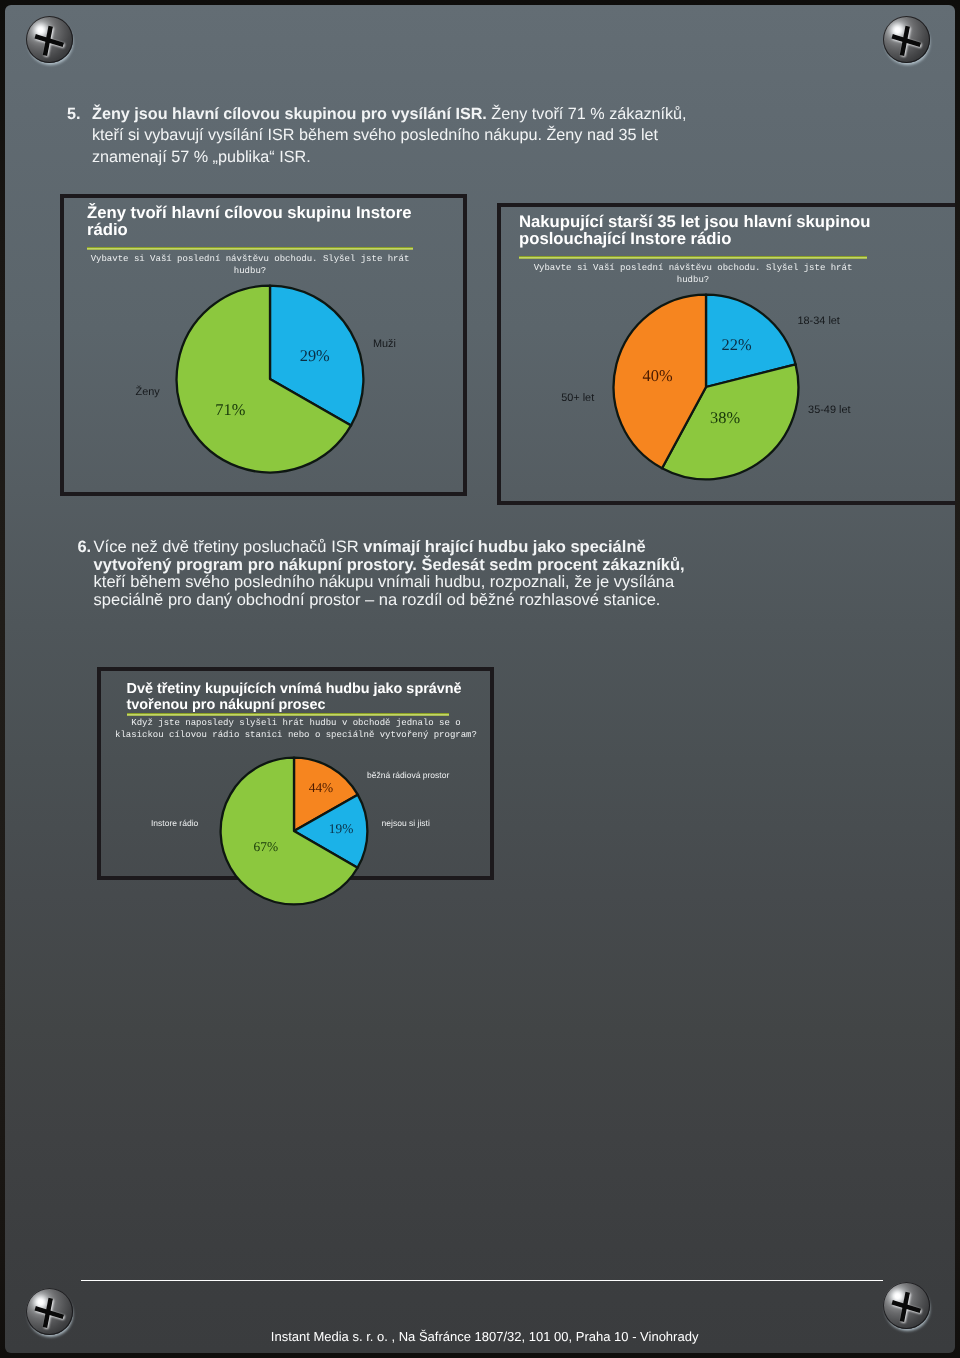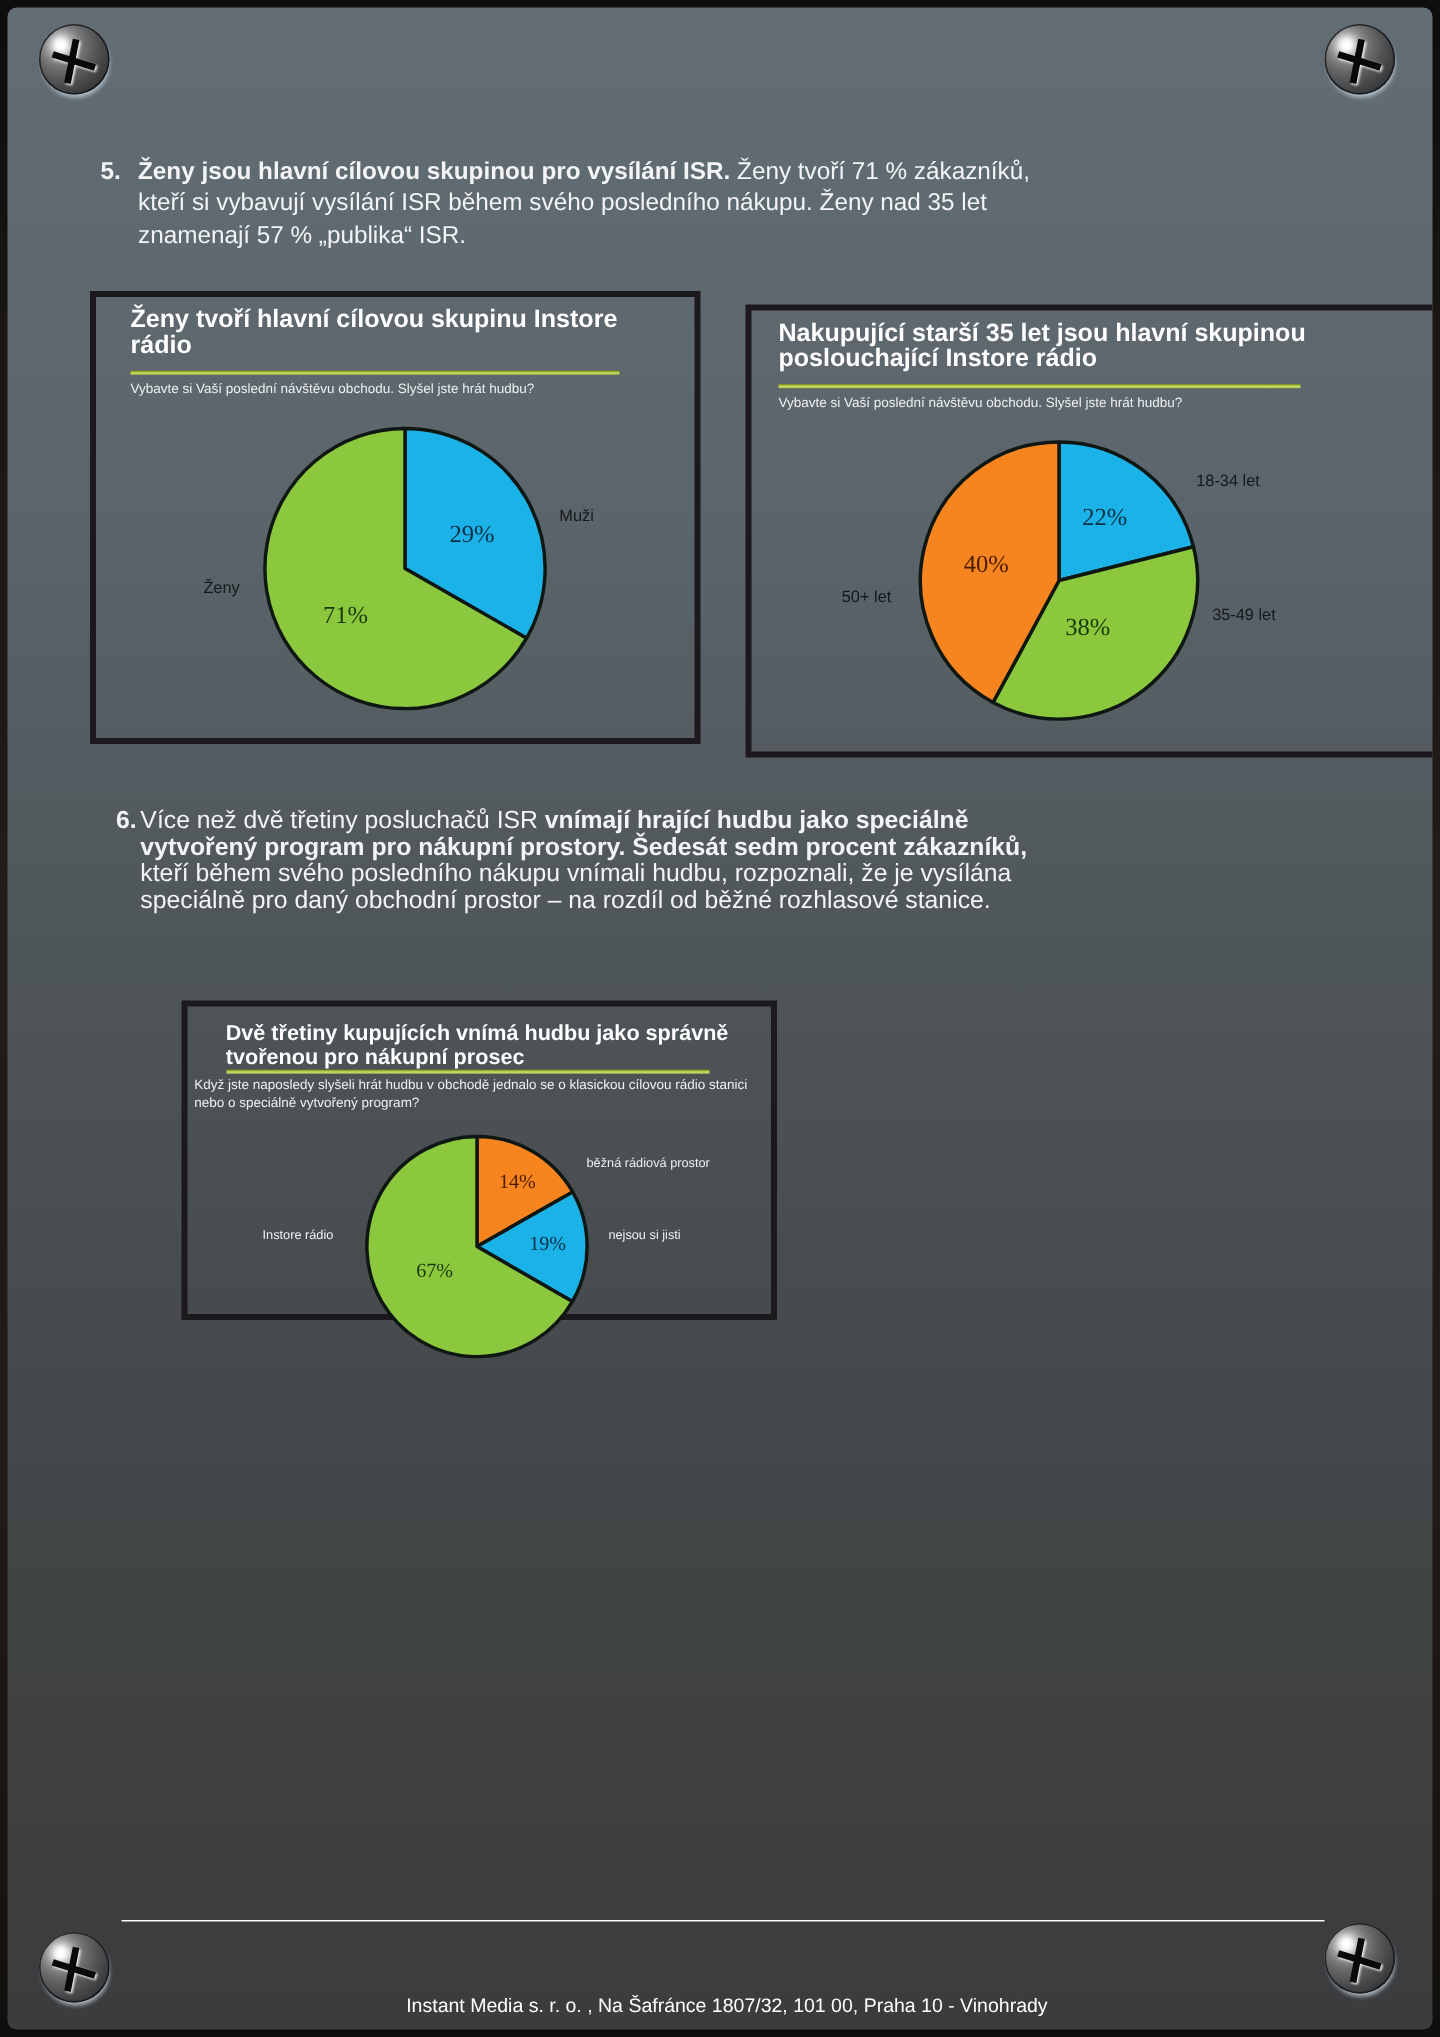--- a/index.html
+++ b/index.html
@@ -31,22 +31,22 @@
   .para .pbody{display:block;padding-left:25px;}
   #p6 .pbody{padding-left:16.2px;}
   .para b{font-weight:bold;}
 
   
   .card{position:absolute;border:4px solid #1c191c;box-sizing:border-box;}
   .card .ctitle{position:absolute;color:#ffffff;font-weight:bold;
       font-family:"Liberation Sans",sans-serif;font-size:16.7px;line-height:16.9px;}
   .card .rule{position:absolute;height:3px;
       background:linear-gradient(180deg,#6e801f 0%,#9fb52a 28%,#c9dd72 55%,#b6c95d 78%,#7b8a3c 100%);}
-  .card .csub{position:absolute;color:#eef0f1;text-align:left;
-      font-family:Liberation Sans, sans-serif;font-size:9.0px;line-height:12.2px;}
+  .card .csub{position:absolute;color:#eef0f1;text-align:center;
+      font-family:Liberation Mono, monospace;font-size:9.0px;line-height:12.2px;}
   .lbl{position:absolute;color:#16191c;font-family:"Liberation Sans",sans-serif;
       font-size:10.9px;line-height:10.9px;white-space:nowrap;}
   .pct{position:absolute;font-family:Liberation Serif, serif;
       font-size:16.4px;line-height:16.4px;white-space:nowrap;}
   .pie{position:absolute;border-radius:50%;}
   .pie svg{display:block;}
 
   .footline{position:absolute;background:#ffffff;height:1.6px;}
   .foot{position:absolute;color:#ffffff;text-align:center;
         font-family:"Liberation Sans",sans-serif;font-size:13.0px;line-height:16.2px;white-space:pre;margin-top:36px;}
@@ -128,35 +128,35 @@
       <div class="pct" style="left:220.5px;top:130.4px;color:#0b2f45">22%</div>
       <div class="pct" style="left:209.1px;top:203.4px;color:#18380a">38%</div>
       <div class="pct" style="left:141.5px;top:161.1px;color:#4a1b01">40%</div>
     </div>
 
     <div class="para" id="p6" style="left:72.4px;top:534.3px;width:620px;font-size:16.5px;line-height:17.5px">
       <span class="pnum">6.</span>
         <span class="pbody"><span>Více než dvě třetiny posluchačů ISR </span><b>vnímají hrající hudbu jako speciálně vytvořený program pro nákupní prostory. Šedesát sedm procent zákazníků,</b><span> kteří během svého posledního nákupu vnímali hudbu, rozpoznali, že je vysílána speciálně pro daný obchodní prostor – na rozdíl od běžné rozhlasové stanice.</span></span>
     </div>
 
-    <div class="card" style="left:116px;top:662px;width:397px;height:213px">
+    <div class="card" style="left:92px;top:662px;width:397px;height:213px">
       <div class="ctitle" style="left:25.5px;top:9.5px;width:345px;font-size:14.4px;line-height:16.4px">Dvě třetiny kupujících vnímá hudbu jako správně tvořenou pro nákupní prosec</div>
       <div class="rule" style="left:25.5px;top:41.5px;width:322px"></div>
       <div class="csub" style="left:4.5px;top:45.8px;width:381px">Když jste naposledy slyšeli hrát hudbu v obchodě jednalo se o klasickou cílovou rádio stanici nebo o speciálně vytvořený program?</div>
       <div class="pie" id="pie3" style="left:118px;top:85px;width:150px;height:150px">
           <svg width="150" height="150" viewBox="0 0 150 150">
             <path d="M75 75L75.00 1.60A73.40 73.40 0 0 1 138.76 38.63Z" fill="#f6851f" stroke="#0e1712" stroke-width="2.3" stroke-linejoin="round"></path>
             <path d="M75 75L138.76 38.63A73.40 73.40 0 0 1 138.57 111.70Z" fill="#1bb2e8" stroke="#0e1712" stroke-width="2.3" stroke-linejoin="round"></path>
             <path d="M75 75L138.57 111.70A73.40 73.40 0 1 1 75.00 1.60Z" fill="#8cc83e" stroke="#0e1712" stroke-width="2.3" stroke-linejoin="round"></path>
           </svg>
         </div>
       <div class="lbl" style="left:266px;top:99.9px;font-size:8.5px;line-height:8.5px;color:#eef0f1">běžná rádiová prostor</div>
       <div class="lbl" style="left:280.6px;top:148.4px;font-size:8.5px;line-height:8.5px;color:#eef0f1">nejsou si jisti</div>
       <div class="lbl" style="left:50px;top:147.5px;font-size:8.5px;line-height:8.5px;color:#eef0f1">Instore rádio</div>
-      <div class="pct" style="left:207.7px;top:109.5px;font-size:13.4px;line-height:13.4px;color:#4a1b01">14%</div>
+      <div class="pct" style="left:207.7px;top:109.5px;font-size:13.4px;line-height:13.4px;color:#4a1b01">44%</div>
       <div class="pct" style="left:227.8px;top:150.6px;font-size:13.4px;line-height:13.4px;color:#0b2f45">19%</div>
       <div class="pct" style="left:152.5px;top:169.4px;font-size:13.4px;line-height:13.4px;color:#18380a">67%</div>
     </div>
 
     <div class="footline" style="left:75.6px;top:1274.6px;width:802px"></div>
     <div class="foot" style="left:78.6px;top:1287.5px;width:802px">Instant Media s. r. o. , Na Šafránce 1807/32, 101 00, Praha 10 - Vinohrady</div>
 
   </div>
 </div>
 

